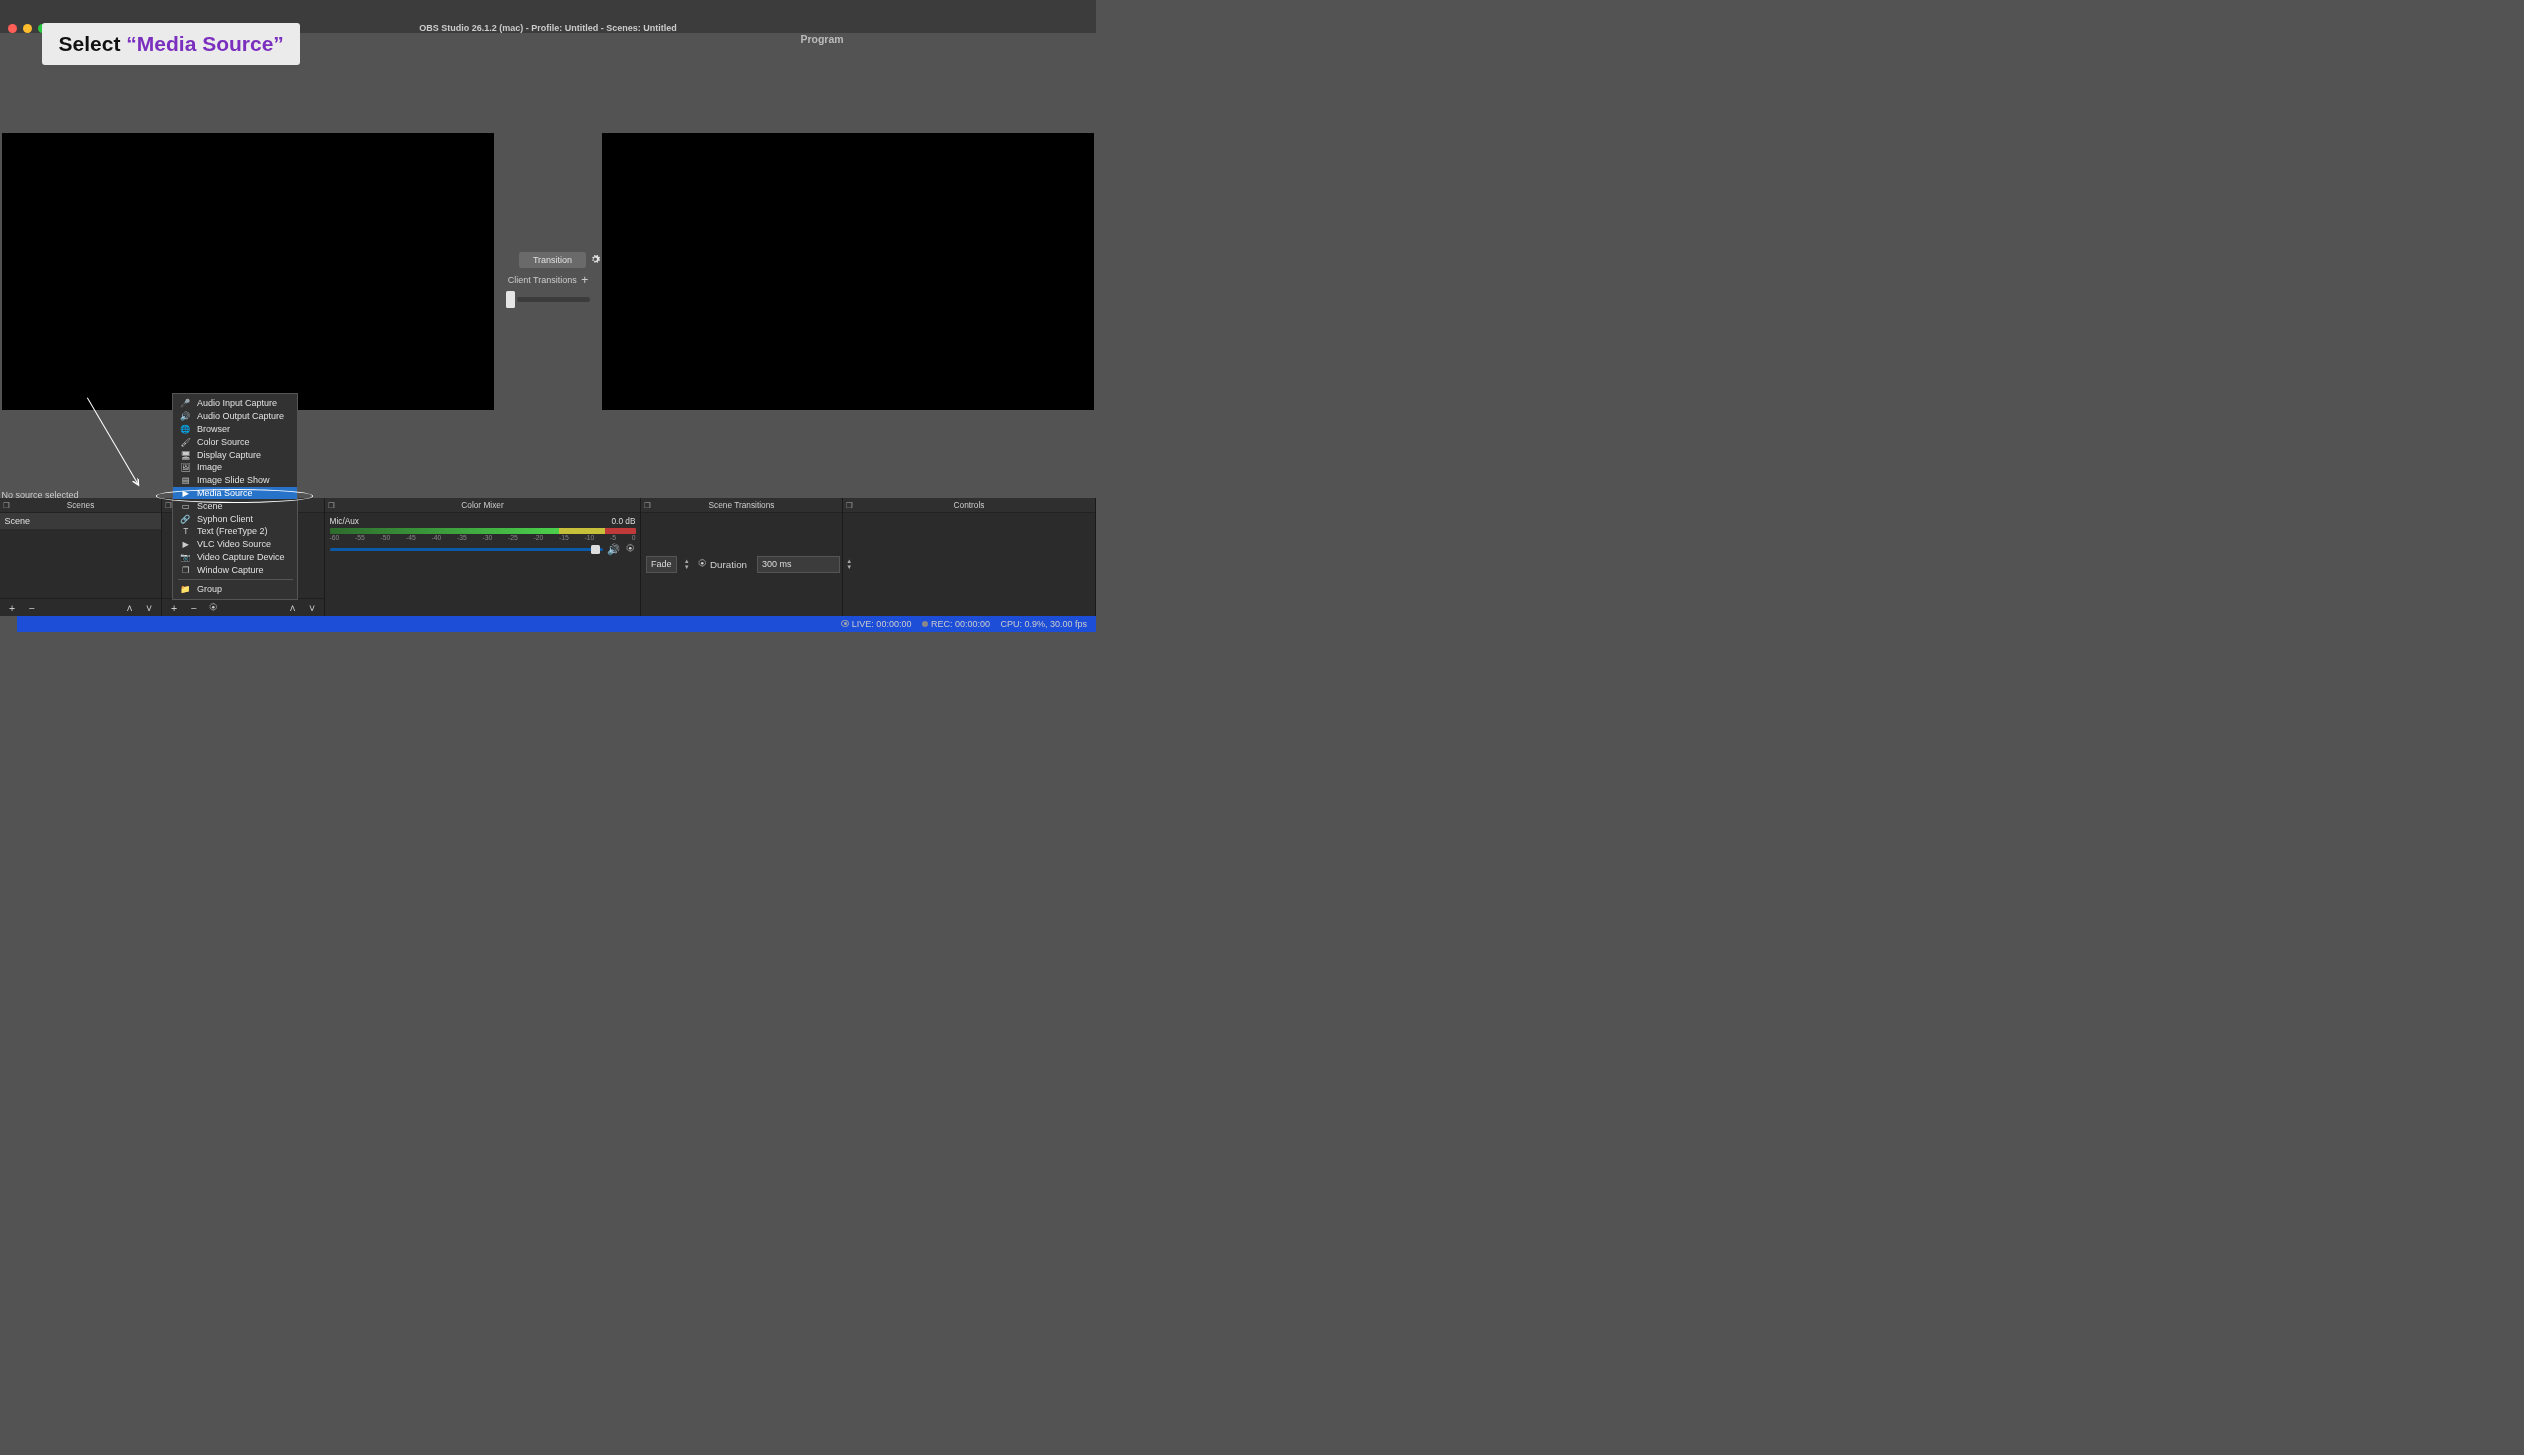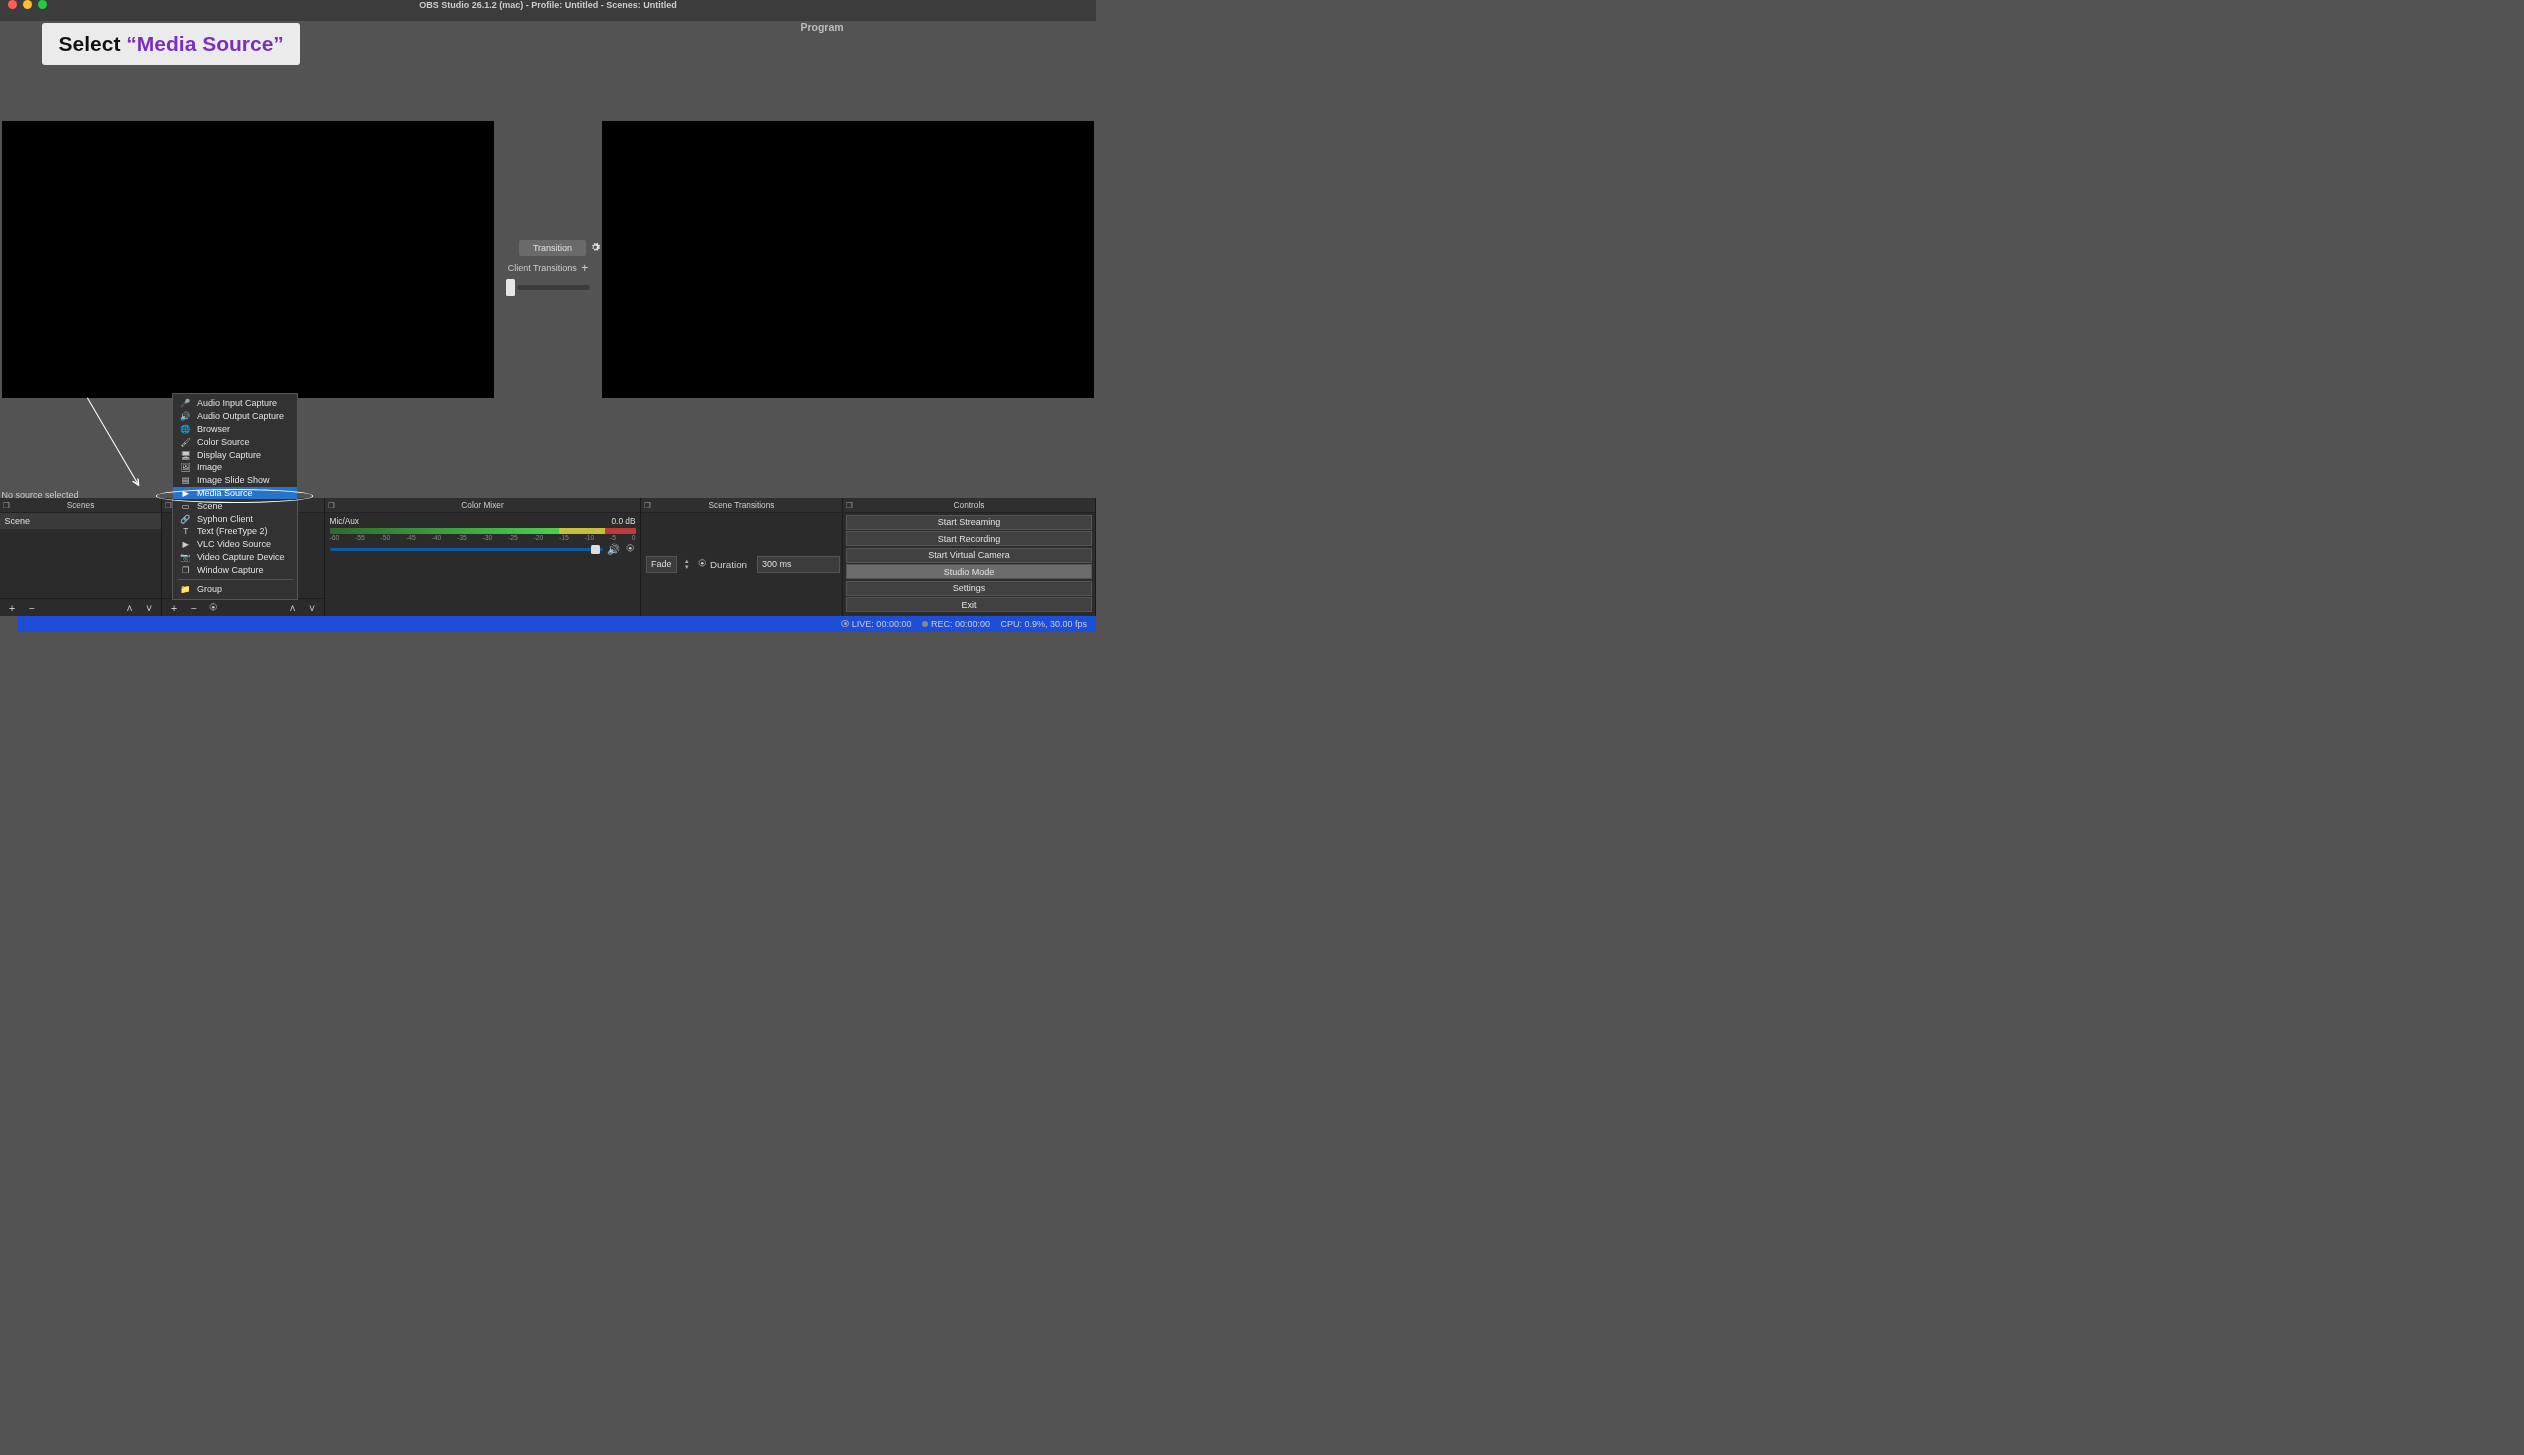--- a/index.html
+++ b/index.html
@@ -1,19 +1,19 @@
 <!DOCTYPE html>
 <html style="font-size:12px"><head>
 <meta charset="utf-8">
 <style>
   * { box-sizing: border-box; margin: 0; padding: 0; font-family: -apple-system, "Helvetica Neue", Arial, sans-serif; }
   body { background: #535353; color: #d0d0d0; font-size: 9.8px; overflow: hidden; width: 1096px; height: 632px; position: relative; }
 
   
-  .titlebar { height: 21px; background: #3c3c3c; display: flex; align-items: flex-start; position: relative; }
+  .titlebar { height: 33px; background: #3c3c3c; display: flex; align-items: flex-end; position: relative; }
   .traffic-lights { display: flex; gap: 6px; padding-left: 7.5px; }
   .tl { width: 9px; height: 9px; border-radius: 50%; }
   .tl.red { background: #ff5f57; }
   .tl.yellow { background: #febc2e; }
   .tl.green { background: #28c840; }
   .titlebar-title { position: absolute; left: 50%; transform: translateX(-50%); font-size: 9px; font-weight: 600; color: #ccc; }
 
   
   .view-labels { height: 13.6px; display: flex; background: #535353; }
   .view-label { flex: 1; text-align: center; font-size: 10.5px; font-weight: 600; color: #bbb; line-height: 13.6px; }
@@ -270,28 +270,20 @@
           </div>
       </div>
     </div>
   </div>
 
   <div class="dock controls">
     <div class="dock-header">
       <span class="popout">❐</span>
       <span>Controls</span>
     </div>
-    <div class="dock-body controls-body" id="controls-body">
-        <div class="ctrl-btn">Start Streaming</div>
-        <div class="ctrl-btn">Start Recording</div>
-        <div class="ctrl-btn">Start Virtual Camera</div>
-        <div class="ctrl-btn active">Studio Mode</div>
-        <div class="ctrl-btn">Settings</div>
-        <div class="ctrl-btn">Exit</div>
-      </div>
   </div>
 
 </div>
 
 <div class="statusbar">
   <span><span class="live-icon"></span><span>LIVE: 00:00:00</span></span>
   <span><span class="status-dot"></span><span>REC: 00:00:00</span></span>
   <span>CPU: 0.9%, 30.00 fps</span>
 </div>
 

